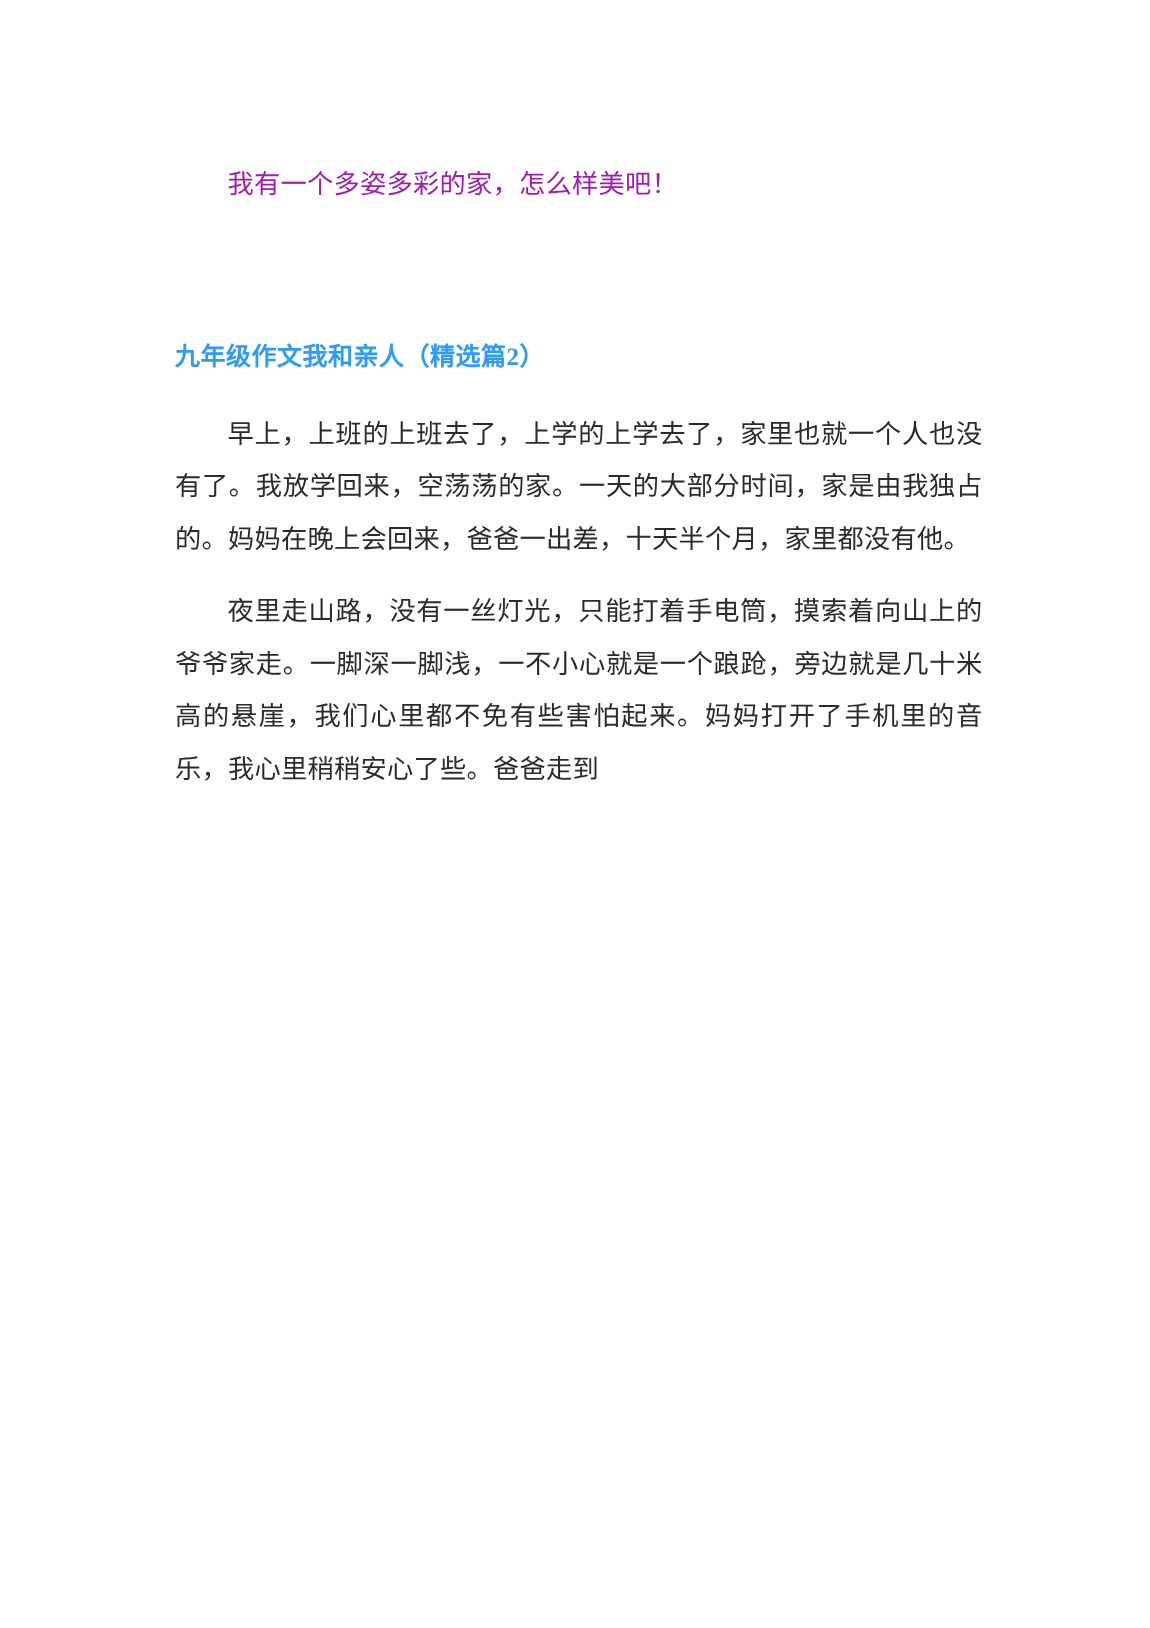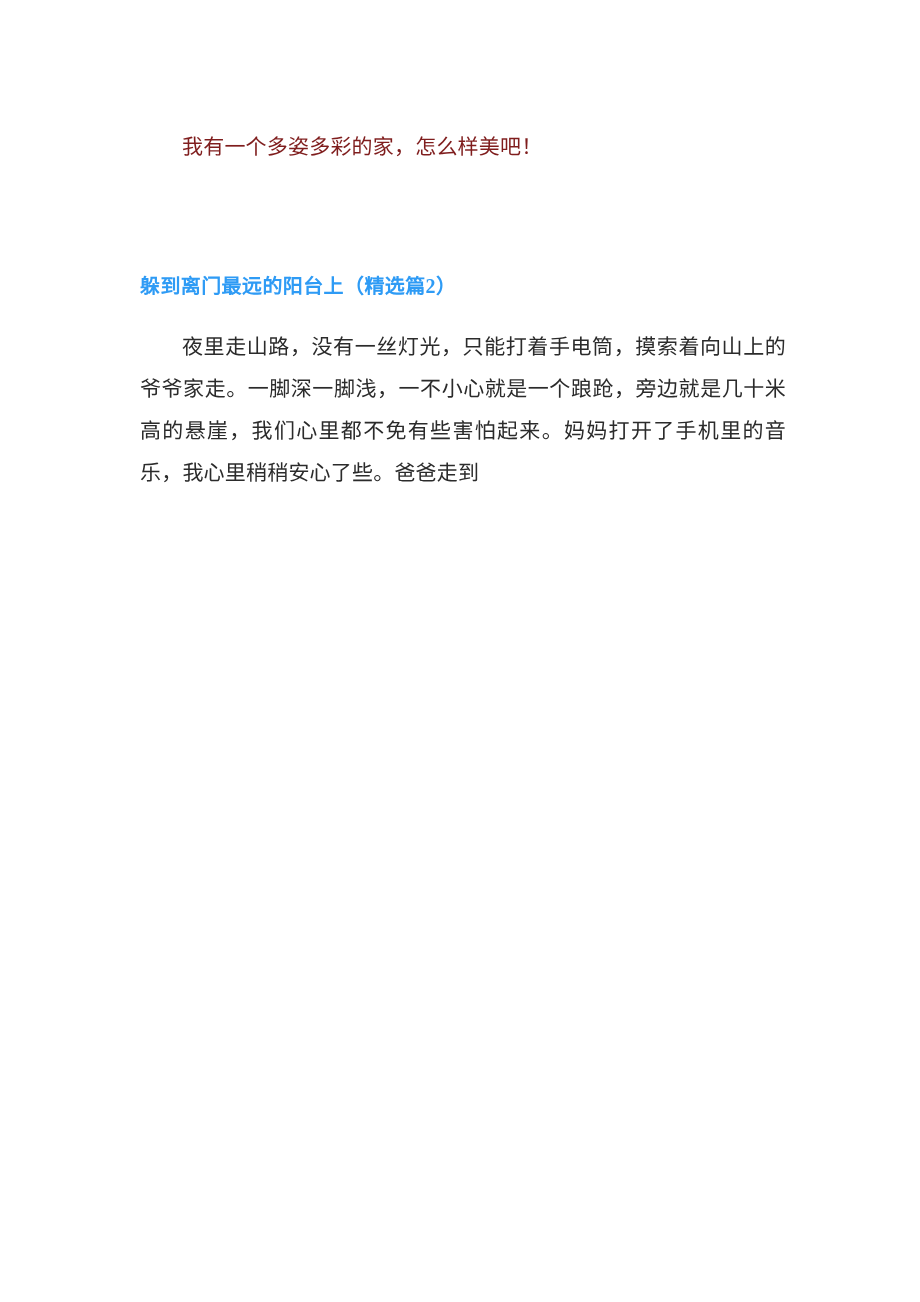--- a/index.html
+++ b/index.html
@@ -26,21 +26,21 @@
     top: 0;
     width: 646px;
   }
 
   
   .orphan-line {
     margin: 0;
     padding-top: 126px;
     font-size: 21px;
     line-height: 42px;
-    color: #7f1d1d;
+    color: #a21caf;
     text-indent: 2em;
     letter-spacing: 0.2px;
     text-align: justify;
     text-justify: inter-ideograph;
   }
 
   .gap-after-orphan { height: 104px; }
 
   
   .section-heading {
@@ -74,20 +74,21 @@
 </head>
 <body>
 
 <div class="page">
   <div class="content">
 
     <p class="orphan-line">我有一个多姿多彩的家，怎么样美吧！</p>
 
     <div class="gap-after-orphan"></div>
 
-    <h2 class="section-heading">躲到离门最远的阳台上（精选篇2）</h2>
+    <h2 class="section-heading">九年级作文我和亲人（精选篇2）</h2>
 
     <div class="gap-after-heading"></div>
 
+    <p class="para">早上，上班的上班去了，上学的上学去了，家里也就一个人也没有了。我放学回来，空荡荡的家。一天的大部分时间，家是由我独占的。妈妈在晚上会回来，爸爸一出差，十天半个月，家里都没有他。</p>
     <p class="para">夜里走山路，没有一丝灯光，只能打着手电筒，摸索着向山上的爷爷家走。一脚深一脚浅，一不小心就是一个踉跄，旁边就是几十米高的悬崖，我们心里都不免有些害怕起来。妈妈打开了手机里的音乐，我心里稍稍安心了些。爸爸走到</p>
 
   </div>
 </div>
 
 </body></html>

